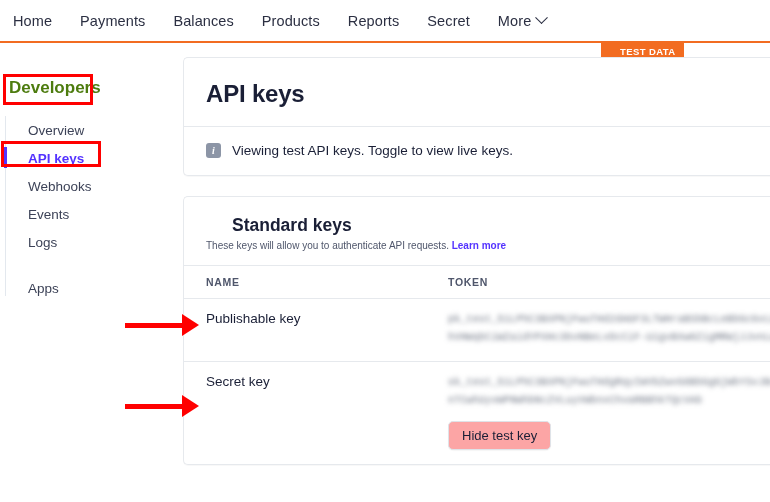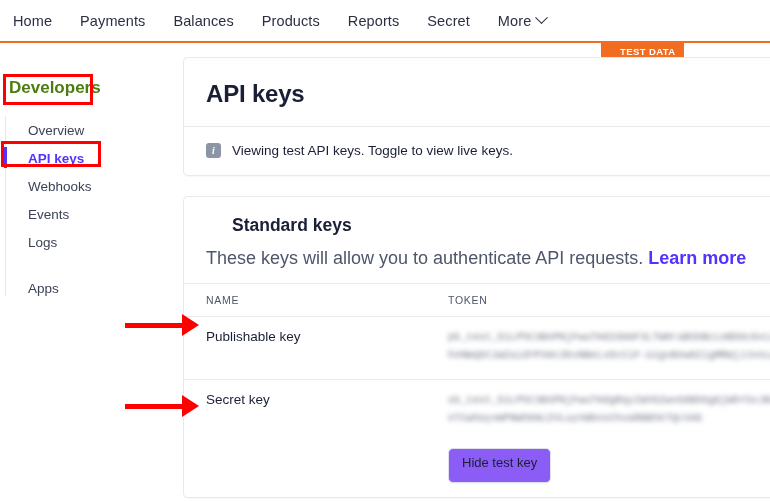--- a/index.html
+++ b/index.html
@@ -112,26 +112,26 @@
     width:15px; height:15px; border-radius:3px;
     background:#8c95a6; color:#fff;
     font-size:10px; font-weight:bold; font-style:italic;
     display:flex; align-items:center; justify-content:center;
     flex:0 0 auto; font-family:"Liberation Serif", serif;
   }
   .info-text { font-size:13.5px; color:#1a1f36; }
 
   .sec-head { padding:18px 22px 14px 22px; }
   .sec-title { font-size:17.5px; font-weight:bold; color:#1a1f36;margin-left:26px; }
-  .sec-desc { font-size:18px; color:#4f566b; margin-top:12px; }
+  .sec-desc { font-size:10px; color:#4f566b; margin-top:4px; }
   .sec-desc a { color:#5433ff; text-decoration:none; font-weight:600; }
 
   .tbl { width:100%; border-collapse:collapse; table-layout:fixed; }
   .tbl th {
-    text-align:left; font-size:10.5px; font-weight:400; letter-spacing:.7px;
+    text-align:left; font-size:10.5px; font-weight:700; letter-spacing:.7px;
     color:#4f566b; text-transform:uppercase;
     padding:10px 8px 10px 22px;
     border-top:1px solid #e6e9ed; border-bottom:1px solid #e6e9ed;
   }
   .tbl th.col-token { padding-left:14px; }
   .tbl td {
     vertical-align:top; padding:12px 8px 14px 22px;
     border-bottom:1px solid #e6e9ed; font-size:13.5px; color:#1a1f36;
   }
   .tbl td.col-token { padding-left:14px; padding-right:0; }
@@ -140,23 +140,23 @@
 
   
   .token-blur {
     filter:blur(2.6px);
     font-family:"Liberation Mono", monospace;
     font-size:10px; color:#6b7280; line-height:18px;
     letter-spacing:.2px; word-break:break-all;
     user-select:none;
   }
   .btn-hide {
-    display:inline-block; margin-top:20px;
-    background:#8b5cf6; border:1px solid #dfe3e8; border-radius:5px;
-    padding:6px 13px 12px 13px;
+    display:inline-block; margin-top:11px;
+    background:#fca5a5; border:1px solid #dfe3e8; border-radius:5px;
+    padding:6px 13px 6px 13px;
     font-size:13px; color:#1a1f36; cursor:pointer;
     box-shadow:0 1px 1px rgba(0,0,0,.04);
   }
 </style>
 </head>
 <body>
 
 <div id="root">
 
   <div class="topnav">

